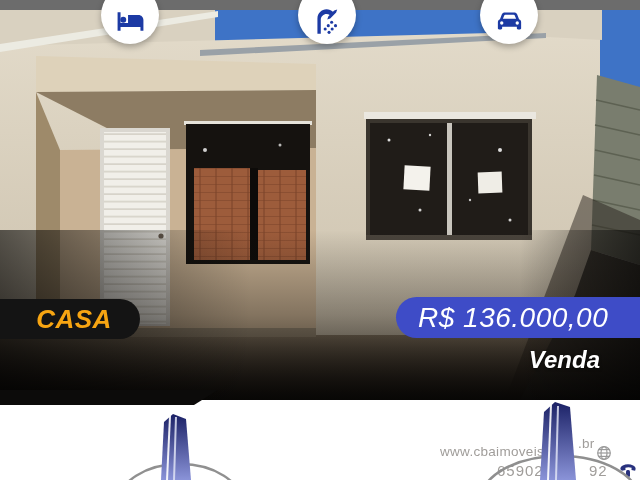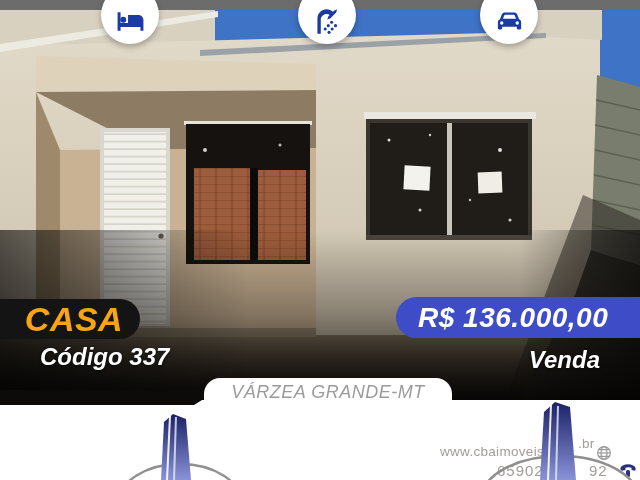--- a/index.html
+++ b/index.html
@@ -15,31 +15,31 @@
     display:flex;align-items:flex-end;justify-content:center;
   }
   .circle-badge svg{width:31px;height:31px;margin-bottom:7px;fill:#1c3aa4;}
   .cb1{left:101px;} .cb2{left:298px;} .cb3{left:480px;}
   
   .type-pill{
     position:absolute;left:-26px;top:299px;width:166px;height:40px;background:#141414;
     border-radius:24px;display:flex;align-items:center;justify-content:center;
     padding-left:34px;box-sizing:border-box;
   }
-  .type-pill span{color:#f7a512;font-size:34px;font-weight:bold;font-style:italic;letter-spacing:.5px;}
+  .type-pill span{color:#f7a512;font-size:26px;font-weight:bold;font-style:italic;letter-spacing:.5px;}
   .code-label{
     position:absolute;left:40px;top:343px;color:#ffffff;font-size:24px;font-weight:bold;
     font-style:italic;text-shadow:0 1px 3px rgba(0,0,0,.65);
   }
   
   .price-pill{
     position:absolute;left:396px;top:297px;width:270px;height:41px;background:#3e4cc7;
     border-radius:24px;display:flex;align-items:center;box-sizing:border-box;padding-left:22px;
   }
-  .price-pill span{color:#ffffff;font-size:28px;font-weight:bold;font-style:italic;letter-spacing:.5px;}
+  .price-pill span{color:#ffffff;font-size:28px;font-weight:normal;font-style:italic;letter-spacing:.5px;}
   .venda-label{
     position:absolute;right:40px;top:346px;color:#ffffff;font-size:24px;font-weight:bold;
     font-style:italic;text-shadow:0 1px 3px rgba(0,0,0,.65);
   }
   
   .location-tab{
     position:absolute;left:204px;top:378px;width:248px;height:28px;background:#ffffff;
     border-radius:16px 16px 0 0;display:flex;align-items:center;justify-content:center;
   }
   .location-tab span{color:#9b9b9b;font-size:18px;font-style:italic;letter-spacing:.5px;}
@@ -199,28 +199,24 @@
     <svg class="logo-svg" style="left:440px;top:-4px;" width="200" height="84" viewBox="0 0 200 84">
       <ellipse cx="120" cy="104" rx="79" ry="44" fill="none" stroke="#8f8f8f" stroke-width="2.5"></ellipse>
       <polygon points="104,16 115,6 130,11 136,84 100,84" fill="url(#lg1)"></polygon>
       <polygon points="110,9 112,9 109,84 107,84" fill="#ffffff" opacity="0.9"></polygon>
       <polygon points="117,10 119,10 117,84 115,84" fill="#dfe3f5" opacity="0.85"></polygon>
     </svg>
   </div>
 
   <div class="black-cut"></div>
 
-  <div class="location-tab">
-    <span>VÁRZEA GRANDE-MT</span>
-  </div>
 
   <div class="type-pill">
     <span>CASA</span>
   </div>
-  <div class="code-label">Código 337</div>
 
   <div class="price-pill">
     <span>R$ 136.000,00</span>
   </div>
   <div class="venda-label">Venda</div>
 
   <div class="circle-badge cb1">
     <svg viewBox="0 0 24 24">
       <circle cx="6.4" cy="10.6" r="2.3"></circle>
       <path d="M2 4.8v14.4h2.3v-3h15.4v3H22v-8.4c0-2.1-1.7-3.8-3.8-3.8h-8.1v6.2H4.3V4.8z"></path>

